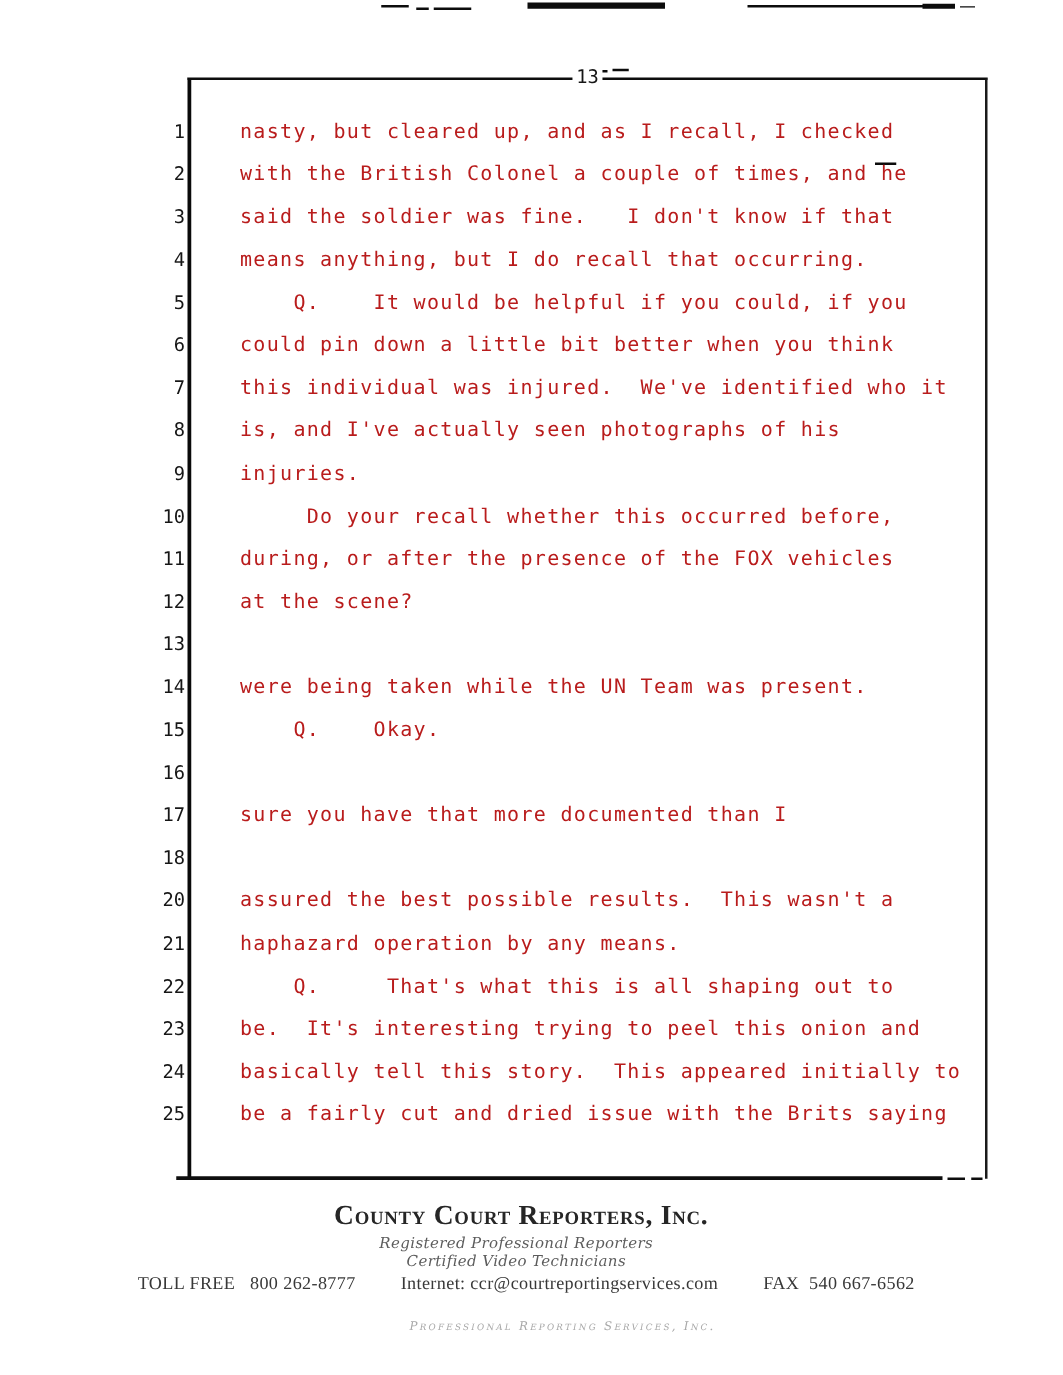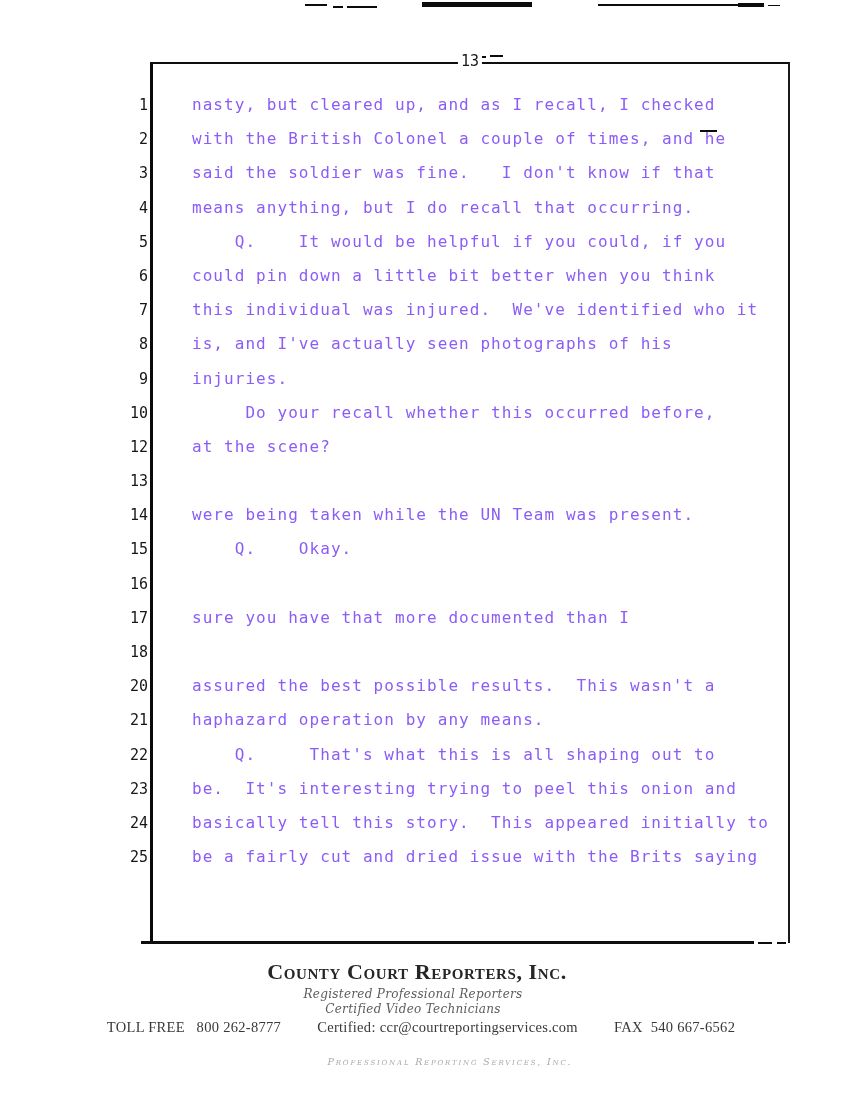--- a/index.html
+++ b/index.html
@@ -24,21 +24,21 @@
   .bottom-seg{position:absolute;background:#0e0e0e;z-index:2;}
   .lines{position:absolute;left:118px;top:88px;width:690px;z-index:2;}
   .line{height:34.2px;display:flex;align-items:flex-start;white-space:pre;}
   .line .num{
     width:30px;text-align:right;flex:0 0 30px;
     font:15px/34.2px "DejaVu Sans Mono",monospace;color:#161616;
   }
   .line .txt{
     margin-left:44px;
     font:16px/34.2px "DejaVu Sans Mono",monospace;
-    letter-spacing:1.05px;color:#8b5cf6;white-space:pre;
+    letter-spacing:1.05px;color:#b91c1c;white-space:pre;
   }
   .company{
     position:absolute;top:959px;left:0;width:850px;text-align:center;
     transform:translateX(-8px);
     font-family:"Liberation Serif","DejaVu Serif",serif;
     font-variant:small-caps;font-weight:600;font-size:22px;
     letter-spacing:0.6px;color:#262626;
   }
   .tagline{
     position:absolute;left:0;width:850px;text-align:center;
@@ -123,20 +123,24 @@
     </div>
       <div class="line">
       <span class="num">9</span>
       <span class="txt">injuries.</span>
     </div>
       <div class="line">
       <span class="num">10</span>
       <span class="txt">     Do your recall whether this occurred before,</span>
     </div>
       <div class="line">
+      <span class="num">11</span>
+      <span class="txt">during, or after the presence of the FOX vehicles</span>
+    </div>
+      <div class="line">
       <span class="num">12</span>
       <span class="txt">at the scene?</span>
     </div>
       <div class="line">
       <span class="num">13</span>
     </div>
       <div class="line">
       <span class="num">14</span>
       <span class="txt">were being taken while the UN Team was present.</span>
     </div>
@@ -178,18 +182,18 @@
       <span class="num">25</span>
       <span class="txt">be a fairly cut and dried issue with the Brits saying</span>
     </div>
     </div>
 
   <div class="company">County Court Reporters, Inc.</div>
   <div class="tagline t1">Registered Professional Reporters</div>
   <div class="tagline t2">Certified Video Technicians</div>
   <div class="contact">
     <span>TOLL FREE   800 262-8777</span>
-    <span>Certified: ccr@courtreportingservices.com</span>
+    <span>Internet: ccr@courtreportingservices.com</span>
     <span>FAX  540 667-6562</span>
   </div>
   <div class="fineprint">Professional Reporting Services, Inc.</div>
 
 </div>
 
 </body></html>

